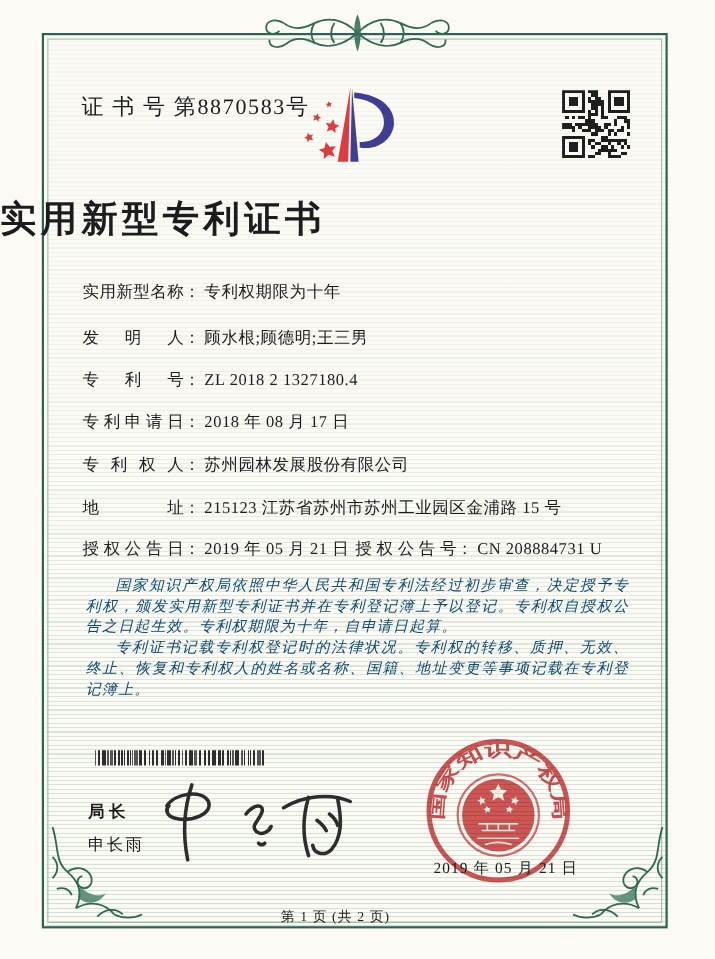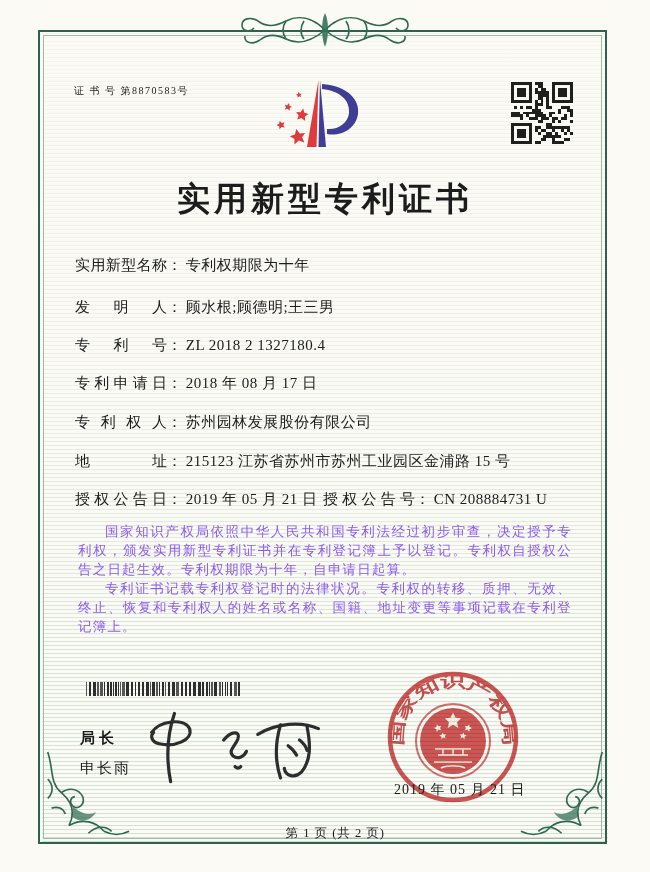--- a/index.html
+++ b/index.html
@@ -9,40 +9,40 @@
   
   .texture{position:absolute;left:42px;top:33px;width:566px;height:810px;
     background:repeating-linear-gradient(180deg, rgba(124,172,140,.32) 0 1px, rgba(124,172,140,0) 1px 4px);
     -webkit-mask-image:linear-gradient(180deg, rgba(0,0,0,.18) 0, rgba(0,0,0,.35) 40%, rgba(0,0,0,.8) 72%, #000 100%);
     mask-image:linear-gradient(180deg, rgba(0,0,0,.18) 0, rgba(0,0,0,.35) 40%, rgba(0,0,0,.8) 72%, #000 100%);}
   .frame-outer{position:absolute;left:38px;top:30px;width:569px;height:814px;border:2.5px solid #2c6350}
   .frame-inner{position:absolute;left:43px;top:35px;width:559px;height:804px;border:1px solid #9cbcaa}
   .fl-top{position:absolute;left:220px;top:7px}
   .fl-bl{position:absolute;left:40px;top:750px}
   .fl-br{position:absolute;left:518px;top:750px;transform:scaleX(-1)}
-  .cert-no{position:absolute;left:74px;top:84px;font-size:10px;letter-spacing:1.5px;white-space:nowrap}
+  .cert-no{position:absolute;left:74px;top:84px;font-size:20px;letter-spacing:1.5px;white-space:nowrap}
   .logo{position:absolute;left:256px;top:74px}
   .qr{position:absolute;left:511px;top:82px;width:62px;height:62px}
-  .title{position:absolute;left:0;right:0;top:177px;text-align:center;font-size:33px;font-weight:600;letter-spacing:4px}
+  .title{position:absolute;left:0;right:0;top:177px;font-size:33px;font-weight:600;letter-spacing:4px}
   .frow{position:absolute;left:75px;font-size:15px;white-space:nowrap}
   .lab{display:inline-block;width:92px;text-align:justify;text-align-last:justify;vertical-align:top}
   .val{letter-spacing:.5px}
   .grant-pair2{position:absolute;left:248px;top:0;white-space:nowrap}
   .bodytext{position:absolute;left:78px;top:522px;width:494px;font-size:13.5px;line-height:19px;
-    text-align:justify;letter-spacing:1.2px;color:#8b5cf6}
+    text-align:justify;font-style:italic;letter-spacing:1.2px;color:#0c4a6e}
   .bodytext p{text-indent:2em;margin:0}
   .barcode{position:absolute;left:84px;top:682px}
   .seal{position:absolute;left:385px;top:669px;mix-blend-mode:multiply;opacity:.93;z-index:4}
   .seal-date{position:absolute;left:394px;top:781px;font-size:14px;letter-spacing:1px;z-index:5;white-space:nowrap}
   .signer-title{position:absolute;left:80px;top:729px;font-size:15px;font-weight:600;letter-spacing:4px;
     font-family:Liberation Serif, serif}
   .signer-name{position:absolute;left:80px;top:759px;font-size:15px;font-weight:400;letter-spacing:2px;
     font-family:"Liberation Sans","DejaVu Sans",sans-serif}
   .signature{position:absolute;left:136px;top:704px;z-index:4}
-  .footer{position:absolute;left:225px;top:825px;width:160px;text-align:right;font-size:12.5px;letter-spacing:1px}
+  .footer{position:absolute;left:225px;top:825px;width:160px;text-align:center;font-size:12.5px;letter-spacing:1px}
 </style>
 </head>
 <body>
 
 <div class="page">
 
   <div class="texture"></div>
   <div class="frame-outer"></div>
   <div class="frame-inner"></div>
 

